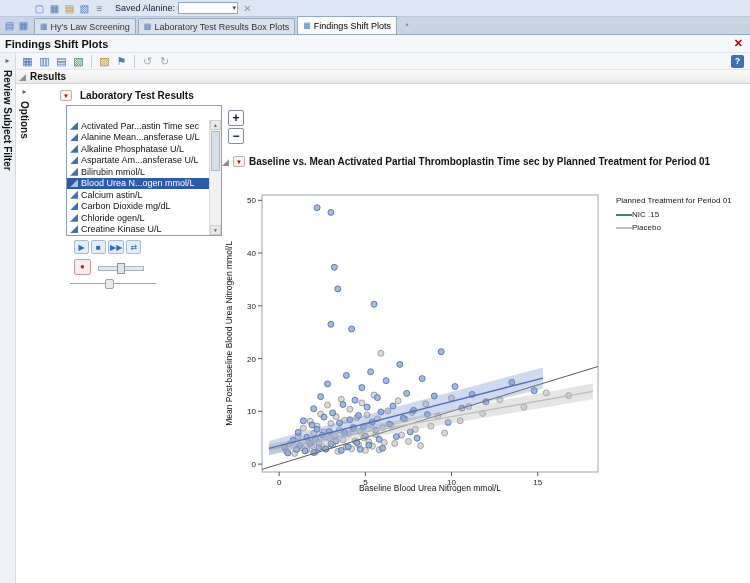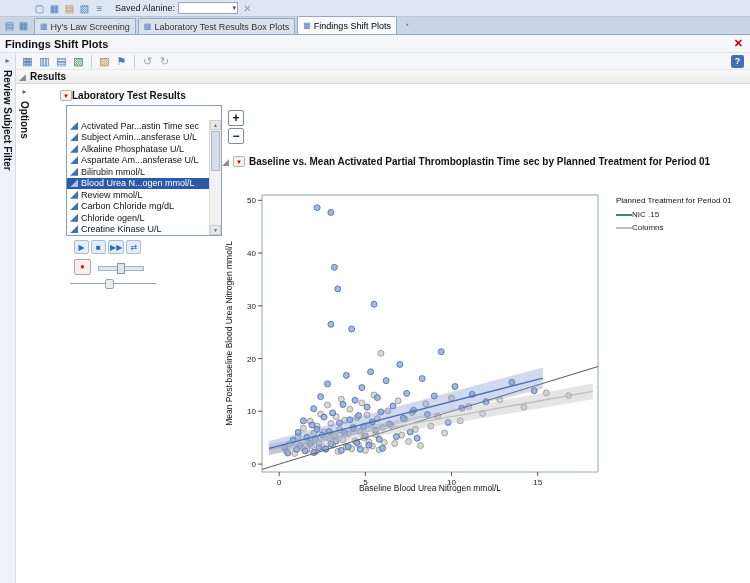--- a/index.html
+++ b/index.html
@@ -64,21 +64,21 @@
   .disclosure{color:#8a8a8a;font-size:9px;font-weight:normal;}
 
   
   .content{position:absolute;left:16px;top:84px;width:734px;height:499px;background:#fff;}
 
   .options-strip{position:absolute;left:1px;top:3px;width:15px;display:flex;
                  flex-direction:column;align-items:center;}
 
   
   .column-panel{position:absolute;left:44px;top:6px;width:210px;}
-  .panel-title-row{display:flex;gap:0;}
+  .panel-title-row{display:flex;gap:8px;}
   .red-tri-btn{width:12px;height:11px;border:1px solid #b8b0a6;background:#f7f4f0;color:#c00000;
                font-size:6px;line-height:10px;text-align:center;border-radius:2px;box-sizing:border-box;flex:0 0 12px;}
   .panel-title{font-size:10px;font-weight:bold;white-space:nowrap;}
   .list-wrap{position:relative;margin:4px 0 0 6px;width:156px;height:131px;border:1px solid #8aa0b8;
              background:#fff;box-sizing:border-box;}
   .list-header{height:14px;display:flex;align-items:center;gap:3px;padding-left:3px;
                border-bottom:1px solid #e2e2e2;font-size:9px;}
   .red-tri-plain{color:#c00000;font-size:6px;}
   .col-items{position:absolute;top:14px;left:0;right:11px;bottom:0;overflow:hidden;}
   .col-item{height:11.5px;display:flex;align-items:center;gap:3px;padding-left:3px;font-size:9px;
@@ -209,45 +209,45 @@
         <span class="panel-title">Laboratory Test Results</span>
       </div>
       <div class="list-wrap">
         <div class="col-items">
             <div class="col-item">
               <span class="cont-icon"></span>
               <span class="col-label">Activated Par...astin Time sec</span>
             </div>
             <div class="col-item">
               <span class="cont-icon"></span>
-              <span class="col-label">Subject Amin...ansferase U/L</span>
+              <span class="col-label">Alanine Mean...ansferase U/L</span>
             </div>
             <div class="col-item">
               <span class="cont-icon"></span>
               <span class="col-label">Alkaline Phosphatase U/L</span>
             </div>
             <div class="col-item">
               <span class="cont-icon"></span>
               <span class="col-label">Aspartate Am...ansferase U/L</span>
             </div>
             <div class="col-item">
               <span class="cont-icon"></span>
               <span class="col-label">Bilirubin mmol/L</span>
             </div>
             <div class="col-item selected">
               <span class="cont-icon"></span>
               <span class="col-label">Blood Urea N...ogen mmol/L</span>
             </div>
             <div class="col-item">
               <span class="cont-icon"></span>
-              <span class="col-label">Review mmol/L</span>
-            </div>
-            <div class="col-item">
-              <span class="cont-icon"></span>
-              <span class="col-label">Carbon Chloride mg/dL</span>
+              <span class="col-label">Calcium astin/L</span>
+            </div>
+            <div class="col-item">
+              <span class="cont-icon"></span>
+              <span class="col-label">Carbon Dioxide mg/dL</span>
             </div>
             <div class="col-item">
               <span class="cont-icon"></span>
               <span class="col-label">Chloride ogen/L</span>
             </div>
             <div class="col-item">
               <span class="cont-icon"></span>
               <span class="col-label">Creatine Kinase U/L</span>
             </div>
           </div>
@@ -468,19 +468,19 @@
 
     <div class="legend">
       <div class="legend-title">Planned Treatment for Period 01</div>
       <div>
           <div class="legend-row">
             <span class="legend-swatch" style="background: rgb(74, 111, 181);"></span>
             <span class="legend-label">NIC .15</span>
           </div>
           <div class="legend-row">
             <span class="legend-swatch" style="background: rgb(189, 189, 189);"></span>
-            <span class="legend-label">Columns</span>
+            <span class="legend-label">Placebo</span>
           </div>
         </div>
     </div>
 
   </div>
 </div>
 
 </body></html>

